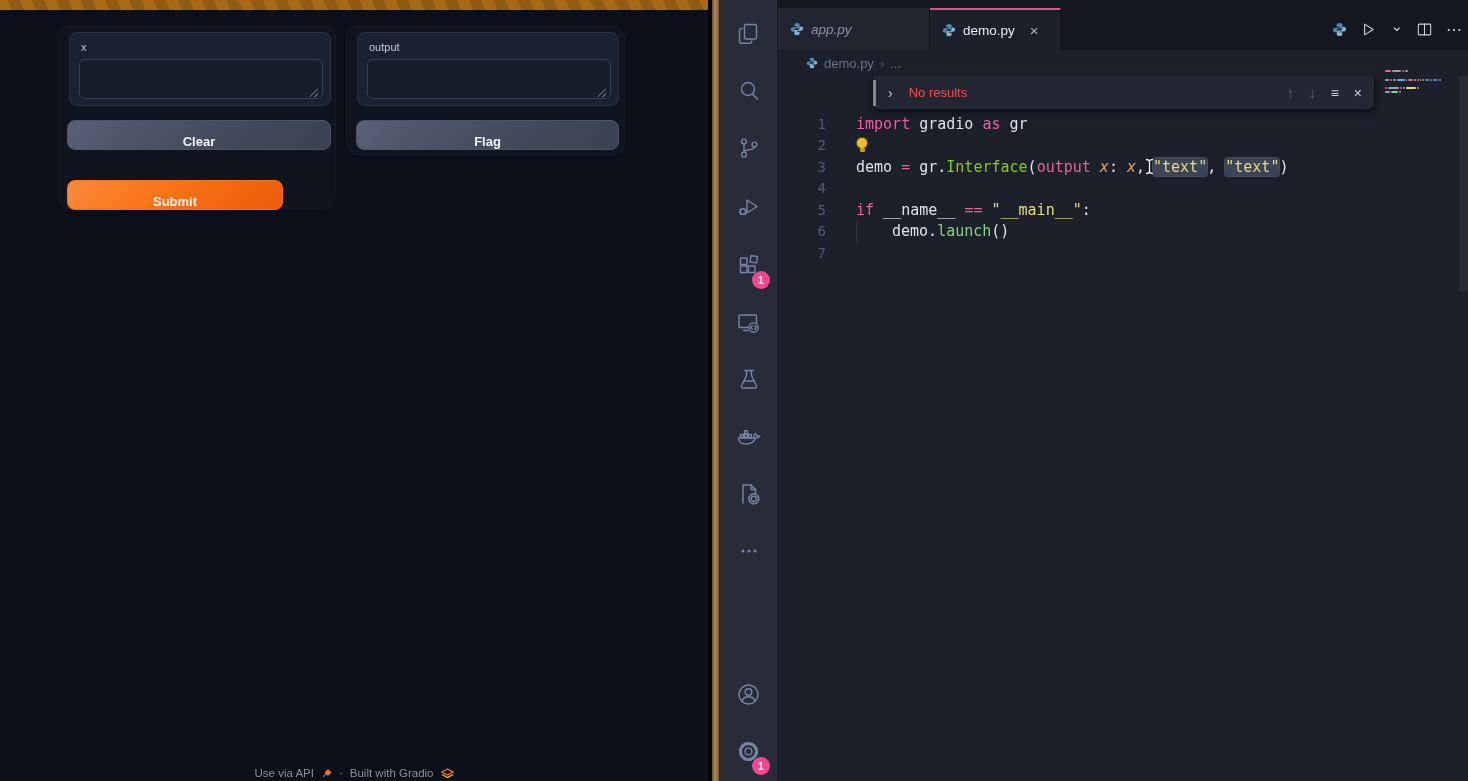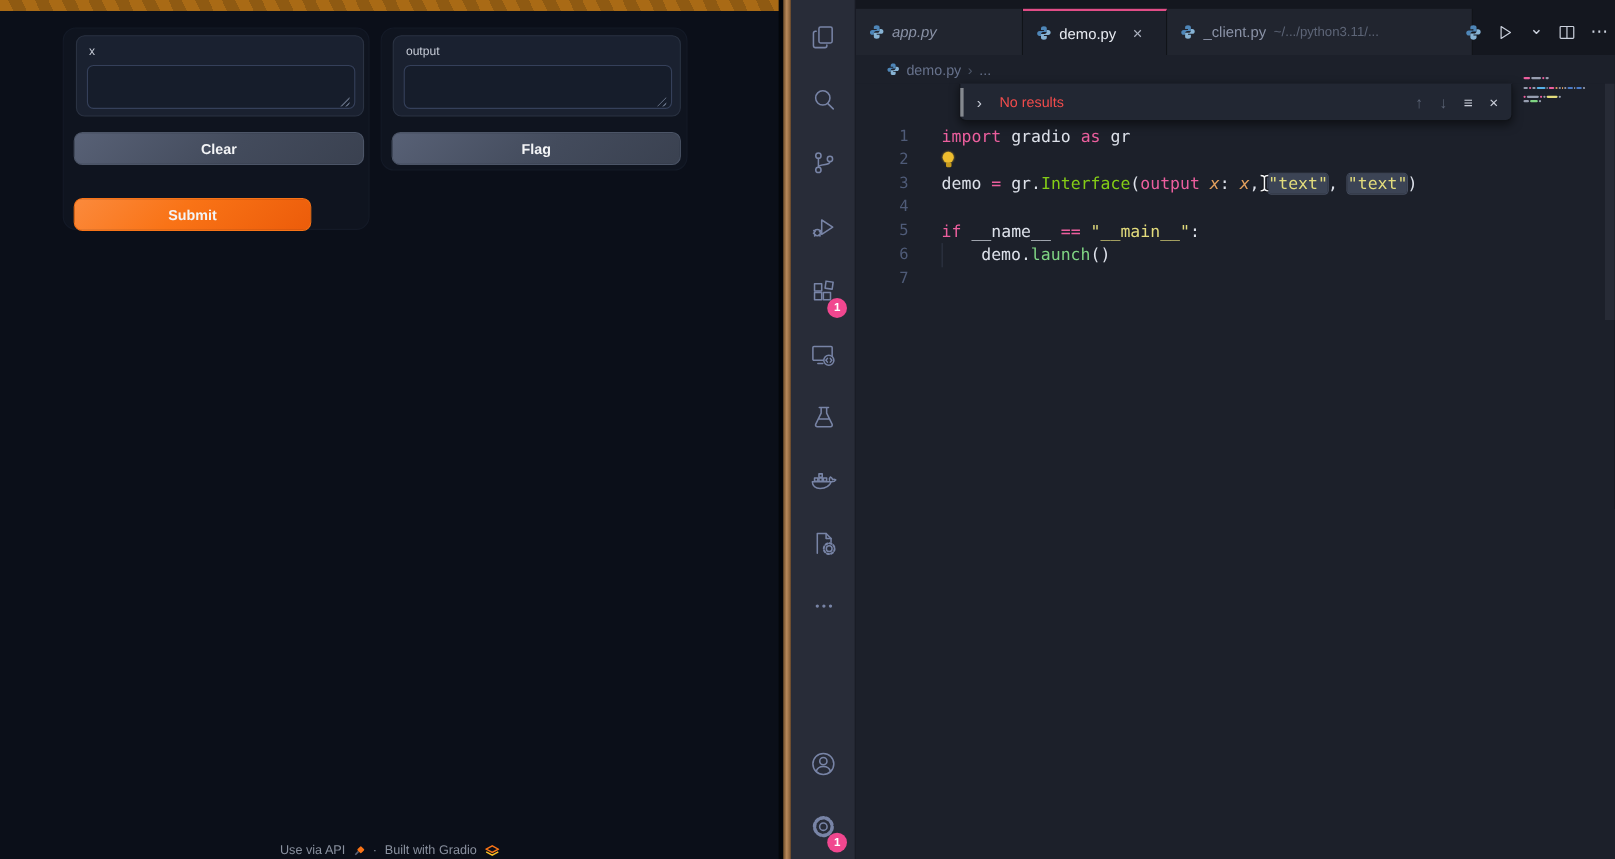--- a/index.html
+++ b/index.html
@@ -11,21 +11,21 @@
   #stripe-bar { position:absolute; left:0; top:0; width:708px; height:10px;
     background:repeating-linear-gradient(65deg,#a96a15 0 11px,#8f5a12 11px 22px); }
   .g-col { position:absolute; background:#0f141f; border:1px solid #141a27; border-radius:12px; }
   .g-block { position:absolute; background:#1a2130; border:1px solid #2a3242; border-radius:8px; }
   .g-label { position:absolute; left:11px; top:8px; font-size:11px; color:#c4c9d4; }
   .g-textarea { position:absolute; left:9px; top:26px; background:#161d2b; border:1px solid #35405a;
     border-radius:6px; resize:none; outline:none; color:#e5e7eb; font-family:"Liberation Sans",sans-serif; }
   .g-resize { position:absolute; width:9px; height:9px; right:12px; bottom:8px;
     background:repeating-linear-gradient(-45deg,transparent 0 2px,#5b667a 2px 3.4px);
     clip-path:polygon(100% 0,100% 100%,0 100%); }
-  .g-btn { position:absolute; height:30px; border-radius:8px; display:flex; align-items:center; justify-content:center;
+  .g-btn { position:absolute; height:30px; border-radius:8px; display:flex; align-items:flex-end; justify-content:center;
     font-size:13px; font-weight:700; color:#f3f4f6; cursor:pointer; }
   .g-btn.gray { background:linear-gradient(135deg,#586176 0%,#434b5c 55%,#3a4150 100%); border:1px solid #4c5567; }
   .g-btn.orange { background:linear-gradient(135deg,#fb8a3c 0%,#f97316 45%,#ec5c0a 100%); border:1px solid #f97316; }
   #gradio-footer { position:absolute; top:767px; left:0; width:708px; height:14px; overflow:hidden;
     display:flex; align-items:flex-start; justify-content:center; gap:7px;
     font-size:11.5px; color:#8a919f; }
   #gradio-footer .ico { display:inline-block; margin-top:1px; }
 
   
   #gap-black { position:absolute; left:708px; top:0; width:4px; height:781px; background:#04060a; }
@@ -255,28 +255,20 @@
       <span>app.py</span>
     </div>
     <div class="tab active" style="width:131px;">
       <svg width="14" height="14" viewBox="0 0 16 16">
           <path d="M8 1C6 1 5 1.8 5 3v2h3v1H3.5C2 6 1 7 1 8.5S2 11 3.5 11H5V9.5C5 8 6 7 7.5 7H11V3c0-1.2-1-2-3-2z" fill="#4e86b8"></path>
           <path d="M8 15c2 0 3-.8 3-2v-2H8v-1h4.5c1.5 0 2.5-1 2.5-2.5S14 5 12.5 5H11v1.5C11 8 10 9 8.5 9H5v4c0 1.2 1 2 3 2z" fill="#87b3d4"></path>
         </svg>
       <span>demo.py</span>
       <span class="close">×</span>
     </div>
-    <div class="tab" style="width:278px;">
-      <svg width="14" height="14" viewBox="0 0 16 16">
-          <path d="M8 1C6 1 5 1.8 5 3v2h3v1H3.5C2 6 1 7 1 8.5S2 11 3.5 11H5V9.5C5 8 6 7 7.5 7H11V3c0-1.2-1-2-3-2z" fill="#4e86b8"></path>
-          <path d="M8 15c2 0 3-.8 3-2v-2H8v-1h4.5c1.5 0 2.5-1 2.5-2.5S14 5 12.5 5H11v1.5C11 8 10 9 8.5 9H5v4c0 1.2 1 2 3 2z" fill="#87b3d4"></path>
-        </svg>
-      <span>_client.py</span>
-      <span class="desc">~/.../python3.11/...</span>
-    </div>
     <div id="editor-actions">
       <svg width="15" height="15" viewBox="0 0 16 16">
           <path d="M8 1C6 1 5 1.8 5 3v2h3v1H3.5C2 6 1 7 1 8.5S2 11 3.5 11H5V9.5C5 8 6 7 7.5 7H11V3c0-1.2-1-2-3-2z" fill="#4e86b8" stroke="none"></path>
           <path d="M8 15c2 0 3-.8 3-2v-2H8v-1h4.5c1.5 0 2.5-1 2.5-2.5S14 5 12.5 5H11v1.5C11 8 10 9 8.5 9H5v4c0 1.2 1 2 3 2z" fill="#87b3d4" stroke="none"></path>
         </svg>
       <svg width="17" height="17" viewBox="0 0 22 22">
           <path d="M6 4 L17 11 L6 18 Z"></path>
         </svg>
       <span style="font-size:15px;margin-top:-6px;">⌄</span>
       <svg width="17" height="17" viewBox="0 0 22 22">

